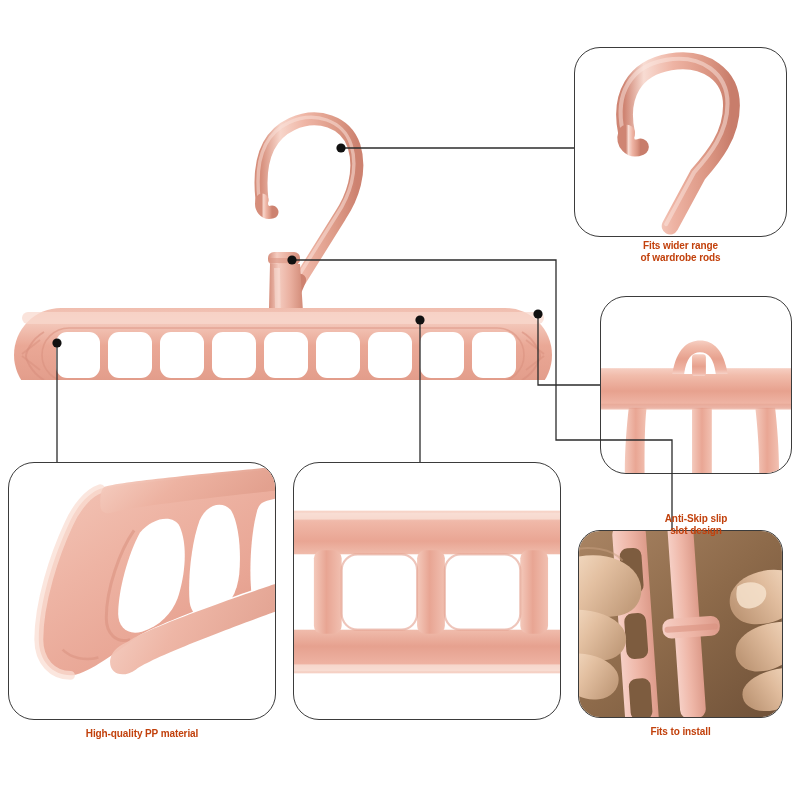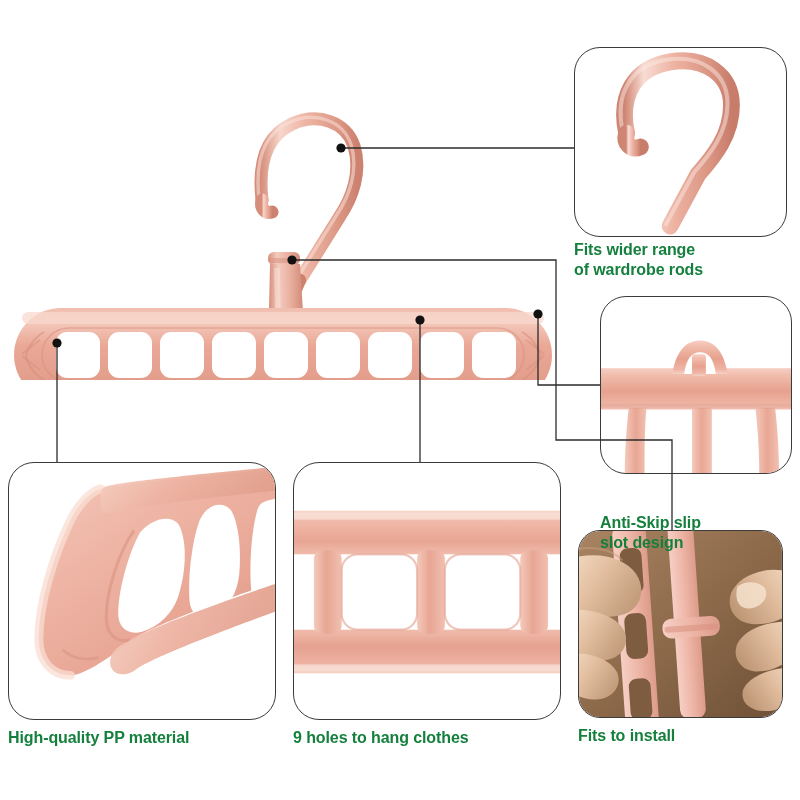--- a/index.html
+++ b/index.html
@@ -33,24 +33,24 @@
     position: absolute;
     background: #ffffff;
     border: 1.3px solid #3b3b3b;
     border-radius: 26px;
     overflow: hidden;
     z-index: 4;
   }
   .callout-art { position: absolute; left: 0; top: 0; width: 100%; height: 100%; }
   .caption {
     position: absolute;
-    text-align: left;
+    text-align: center;
     font-weight: bold;
-    color: #15803d;
-    font-size: 16px;
+    color: #c2410c;
+    font-size: 10px;
     line-height: 1.22;
     letter-spacing: -0.1px;
     z-index: 6;
     white-space: pre-line;
   }
 
   
   #box-hook      { left: 574px; top: 47px;  width: 213px; height: 190px; }
   #cap-hook      { left: 574px; top: 240px; width: 213px; }
 
@@ -351,21 +351,20 @@
 
       <g fill="none" stroke="#e3a08e" stroke-width="2.2" opacity="0.6">
         <rect x="48" y="92" width="76" height="76" rx="16"></rect>
         <rect x="152" y="92" width="76" height="76" rx="16"></rect>
       </g>
 
       <rect x="-8" y="50" width="284" height="7" fill="#fae4db" opacity="0.7"></rect>
       <rect x="-8" y="203" width="284" height="7" fill="#fae4db" opacity="0.7"></rect>
     </svg>
   </div>
-  <div class="caption" id="cap-holes">9 holes to hang clothes</div>
 
   <div class="callout" id="box-install">
     <svg class="callout-art" viewBox="0 0 205 188">
       <defs>
         <linearGradient id="bg5" x1="0" y1="0" x2="1" y2="1">
           <stop offset="0" stop-color="#a98463"></stop>
           <stop offset="0.5" stop-color="#8d6a4a"></stop>
           <stop offset="1" stop-color="#6f5138"></stop>
         </linearGradient>
         <linearGradient id="sk1" x1="0" y1="0" x2="1" y2="0.6">

